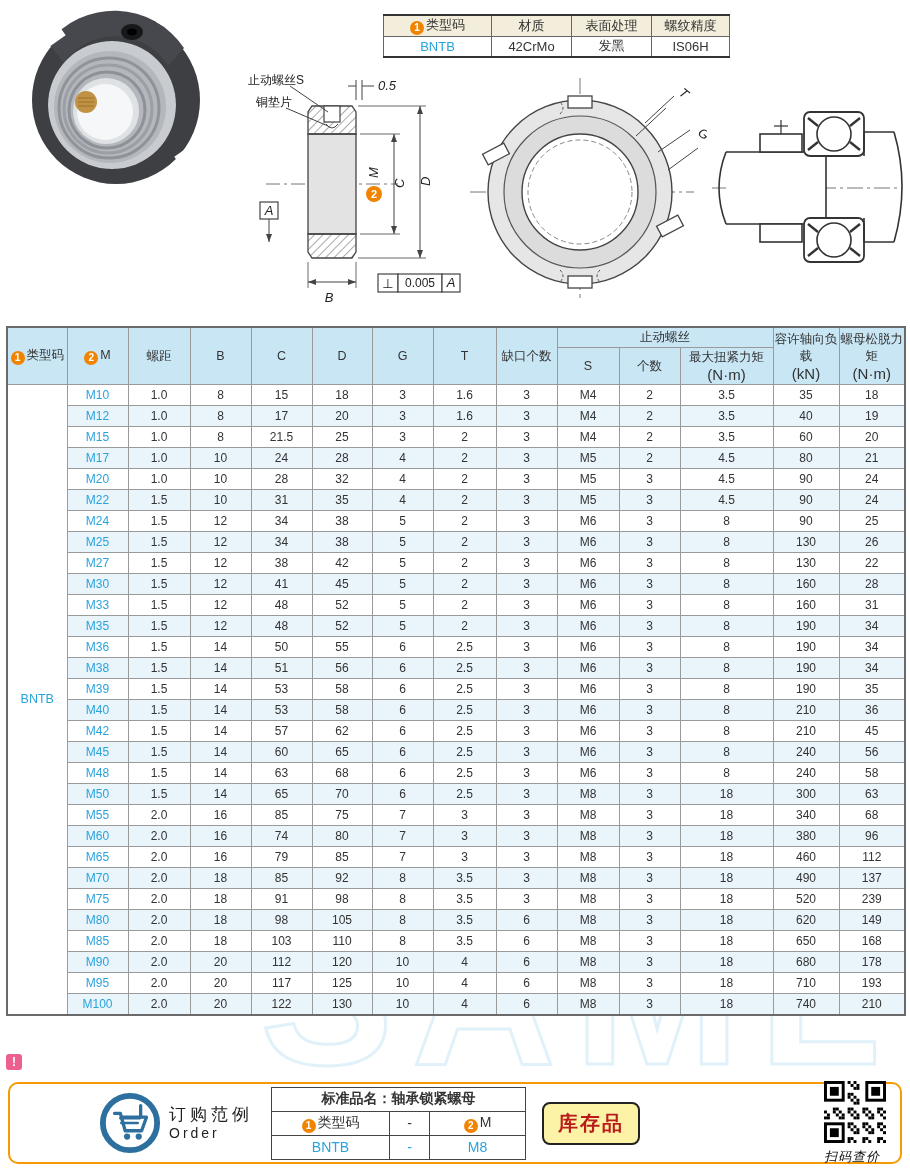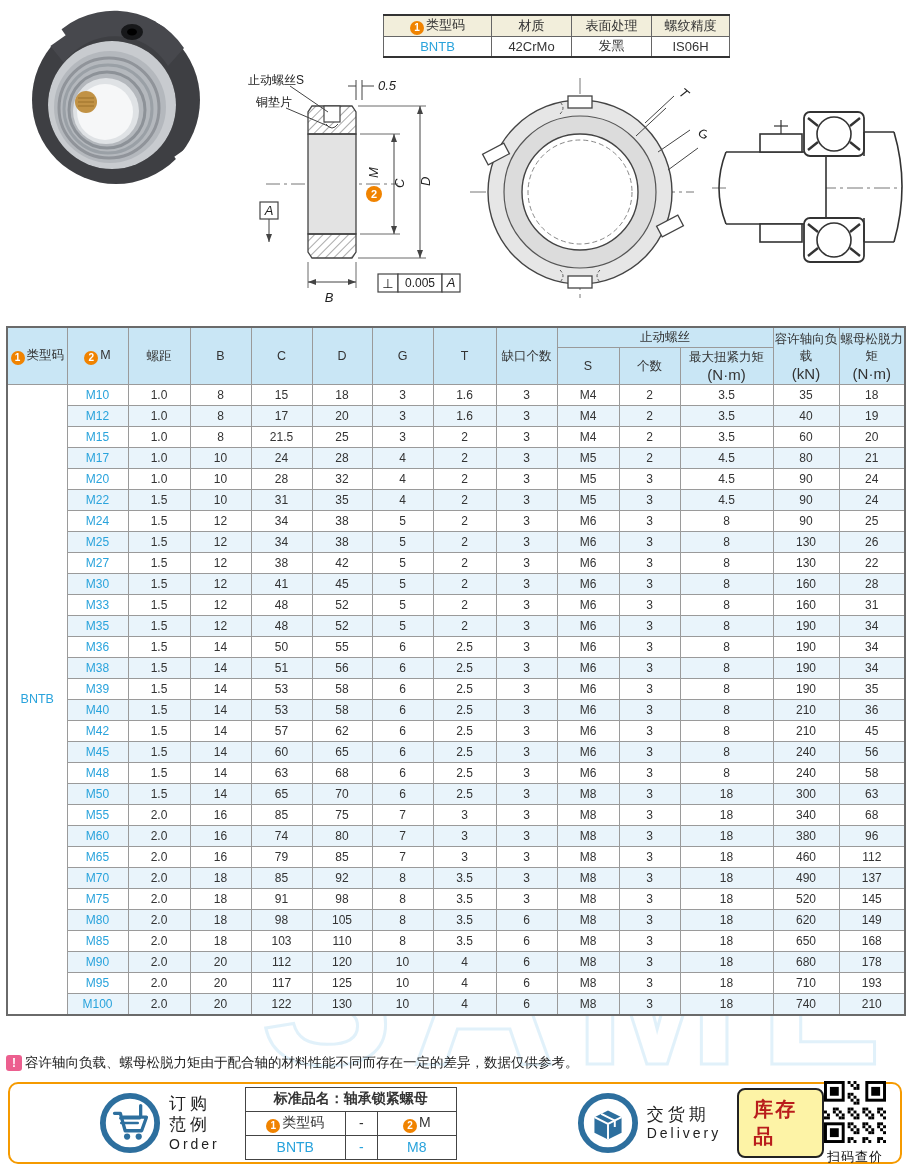--- a/index.html
+++ b/index.html
@@ -58,21 +58,21 @@
 
   .order-table { border-collapse:collapse; margin-left:18px; table-layout:fixed; }
   .order-table td { border:1px solid #444; text-align:center; font-size:14px; height:24px; background:#fff; }
   .order-table .tbl-title { font-weight:bold; font-size:14px; }
   .order-table .blue { color:#29a3dc; }
 
   .delivery-block { display:flex; align-items:center; margin-left:120px; }
   .stock-badge { margin-left:16px; background:#fdf3a6; border:2px solid #222; border-radius:8px;
     font-size:20px; font-weight:bold; color:#b91c1c; padding:6px 14px; letter-spacing:2px; }
 
-  .qr-block { margin-left:auto; margin-right:14px; text-align:center; }
+  .qr-block { margin-left:auto; margin-right:14px; text-align:left;font-style:italic; }
   .qr-caption { font-size:13px; color:#111; margin-top:1px; letter-spacing:1px; }
 
   svg text { font-family:"Liberation Sans","DejaVu Sans",sans-serif; }
   .dimtxt { font-style:italic; font-size:13px; fill:#222; }
   .lbltxt { font-size:12px; fill:#222; }
 </style>
 </head>
 <body>
 
 <div class="page">
@@ -655,21 +655,21 @@
           <td>18</td>
           <td>91</td>
           <td>98</td>
           <td>8</td>
           <td>3.5</td>
           <td>3</td>
           <td>M8</td>
           <td>3</td>
           <td>18</td>
           <td>520</td>
-          <td>145</td>
+          <td>239</td>
         </tr>
         <tr>
           <td class="mcol">M80</td>
           <td>2.0</td>
           <td>18</td>
           <td>98</td>
           <td>105</td>
           <td>8</td>
           <td>3.5</td>
           <td>6</td>
@@ -737,21 +737,20 @@
           <td>3</td>
           <td>18</td>
           <td>740</td>
           <td>210</td>
         </tr>
       </tbody>
   </table>
 
   <div class="note-row">
     <span class="note-icon">!</span>
-    <span>容许轴向负载、螺母松脱力矩由于配合轴的材料性能不同而存在一定的差异，数据仅供参考。</span>
   </div>
 
   <div class="footer-panel">
 
     <div class="cart-block">
       <svg class="icon-circle" viewBox="0 0 64 64">
         <circle cx="32" cy="32" r="28" fill="#fff" stroke="#2d6f9e" stroke-width="6"></circle>
         <path d="M16 22 h6 l5 18 h17 l5 -14 h-24" fill="none" stroke="#2d6f9e" stroke-width="3.4" stroke-linecap="round" stroke-linejoin="round"></path>
         <path d="M22 27 h20 M23 32 h17" stroke="#2d6f9e" stroke-width="2.6" stroke-linecap="round"></path>
         <circle cx="29" cy="46" r="3.2" fill="#2d6f9e"></circle>
@@ -780,32 +779,20 @@
         <td><span class="circ">2</span><span>M</span></td>
       </tr>
       <tr class="vals">
         <td class="blue">BNTB</td>
         <td class="blue">-</td>
         <td class="blue">M8</td>
       </tr>
     </tbody>
       </table>
 
-    <div class="delivery-block">
-      <svg class="icon-circle" viewBox="0 0 64 64">
-        <circle cx="32" cy="32" r="28" fill="#fff" stroke="#2d6f9e" stroke-width="6"></circle>
-        <path d="M18 26 L32 19 L46 26 L46 42 L32 49 L18 42 Z" fill="#2d6f9e"></path>
-        <path d="M18 26 L32 33 L46 26 M32 33 L32 49" fill="none" stroke="#fff" stroke-width="2"></path>
-        <path d="M25 22.5 L39 29.5 L39 36" fill="none" stroke="#fff" stroke-width="2"></path>
-      </svg>
-      <div class="block-title">
-        <div class="cn">交货期</div>
-        <div class="en">Delivery</div>
-      </div>
-    </div>
 
     <div class="stock-badge">库存品</div>
 
     <div class="qr-block">
       <svg id="qr-svg" width="62" height="62" viewBox="0 0 63 63">
           <rect x="0" y="0" width="63" height="63" fill="#fff"></rect>
           <rect x="24" y="0" width="3" height="3" fill="#000"></rect>
           <rect x="30" y="0" width="3" height="3" fill="#000"></rect>
           <rect x="27" y="3" width="3" height="3" fill="#000"></rect>
           <rect x="33" y="3" width="3" height="3" fill="#000"></rect>

